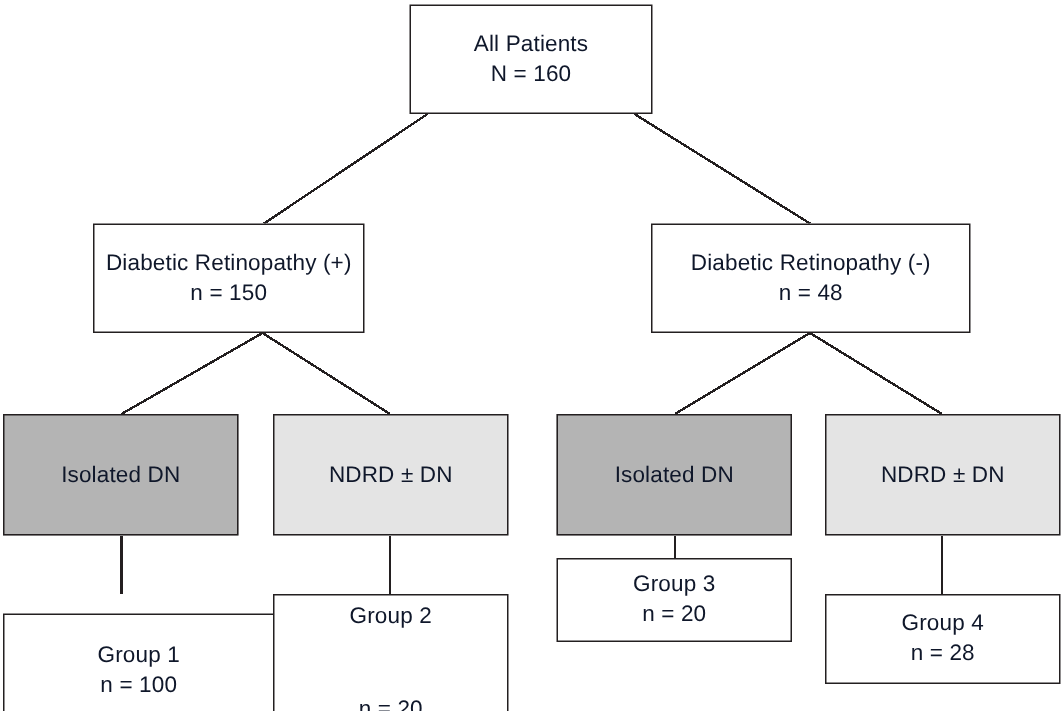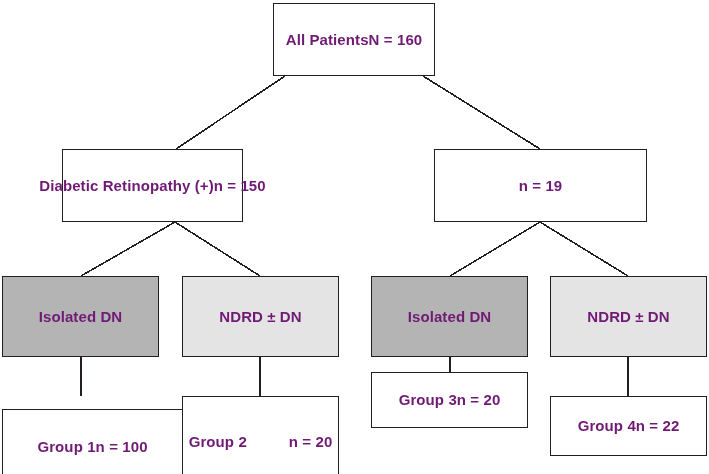--- a/index.html
+++ b/index.html
@@ -24,30 +24,29 @@
     left: 0;
     width: 709px;
     height: 474px;
   }
   .node-box {
     position: absolute;
     box-sizing: border-box;
     border: 1.6px solid #231f20;
     background: #ffffff;
     display: flex;
-    flex-direction: row;
+    flex-direction: column;
     align-items: center;
     justify-content: center;
     text-align: center;
-    color: #701a75;
+    color: #0f172a;
     font-family: "Liberation Sans", sans-serif;
     font-size: 15px;
     line-height: 1.32;
     letter-spacing: 0.1px;
-    font-weight: bold;
   }
   .node-box .line1,
   .node-box .line2 {
     display: block;
     white-space: nowrap;
   }
   .fill-dark  { background: #b4b4b4; }
   .fill-light { background: #e4e4e4; }
   .fill-white { background: #ffffff; }
 </style>
@@ -72,21 +71,22 @@
   <div id="node-layer">
       <div class="node-box fill-white" style="left: 273px; top: 3px; width: 162px; height: 73px;">
         <span class="line1">All Patients</span>
         <span class="line2">N = 160</span>
       </div>
       <div class="node-box fill-white" style="left: 62px; top: 149px; width: 181px; height: 73px; text-align: right;">
         <span class="line1">Diabetic Retinopathy (+)</span>
         <span class="line2">n = 150</span>
       </div>
       <div class="node-box fill-white" style="left: 434px; top: 149px; width: 213px; height: 73px;">
-        <span class="line2">n = 19</span>
+        <span class="line1">Diabetic Retinopathy (-)</span>
+        <span class="line2">n = 48</span>
       </div>
       <div class="node-box fill-dark" style="left: 2px; top: 276px; width: 157px; height: 81px;">
         <span class="line1">Isolated DN</span>
       </div>
       <div class="node-box fill-light" style="left: 182px; top: 276px; width: 157px; height: 81px;">
         <span class="line1">NDRD ± DN</span>
       </div>
       <div class="node-box fill-dark" style="left: 371px; top: 276px; width: 157px; height: 81px;">
         <span class="line1">Isolated DN</span>
       </div>
@@ -100,17 +100,17 @@
       <div class="node-box fill-white" style="left: 182px; top: 396px; width: 157px; height: 92px; gap: 42px;">
         <span class="line1">Group 2</span>
         <span class="line2">n = 20</span>
       </div>
       <div class="node-box fill-white" style="left: 371px; top: 372px; width: 157px; height: 56px; align-items: center;">
         <span class="line1">Group 3</span>
         <span class="line2">n = 20</span>
       </div>
       <div class="node-box fill-white" style="left: 550px; top: 396px; width: 157px; height: 60px;">
         <span class="line1">Group 4</span>
-        <span class="line2">n = 22</span>
+        <span class="line2">n = 28</span>
       </div>
     </div>
 
 </div>
 
 </body></html>

